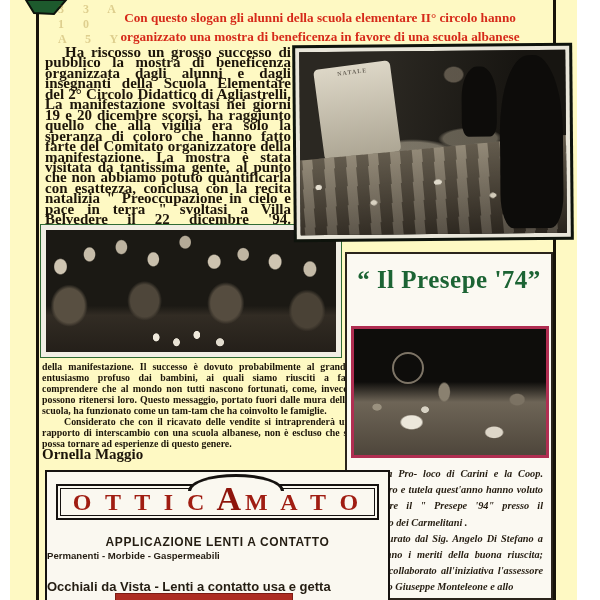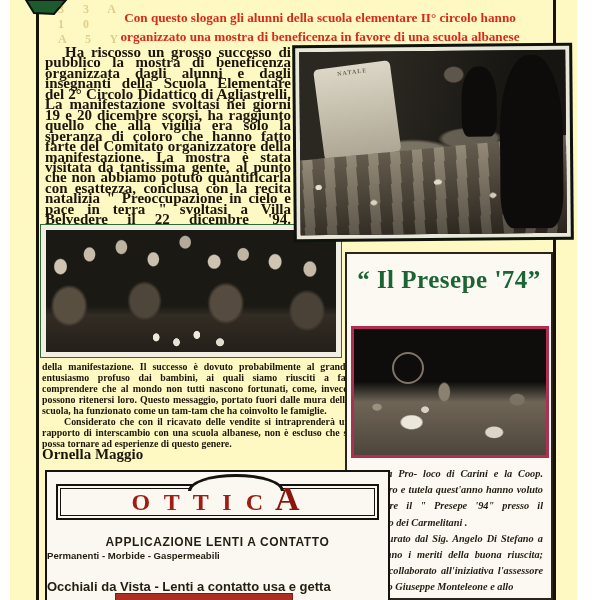--- a/index.html
+++ b/index.html
@@ -179,20 +179,21 @@
       </div>
     </div>
 
     <div class="ad-box">
       <div class="logo-frame">
         <div class="logo-inner">
           <div class="logo-arc"></div>
           <div class="logo-text">
             <span class="logo-pre">O T T I C</span>
             <span class="logo-a">A</span>
+            <span class="logo-post">M A T O</span>
           </div>
         </div>
       </div>
       <div class="ad-line1">APPLICAZIONE LENTI A CONTATTO</div>
       <div class="ad-line2">Permanenti - Morbide - Gaspermeabili</div>
       <div class="ad-line3">Occhiali da Vista - Lenti a contatto usa e getta</div>
       <div class="ad-redbox"></div>
     </div>
 
   </div>

